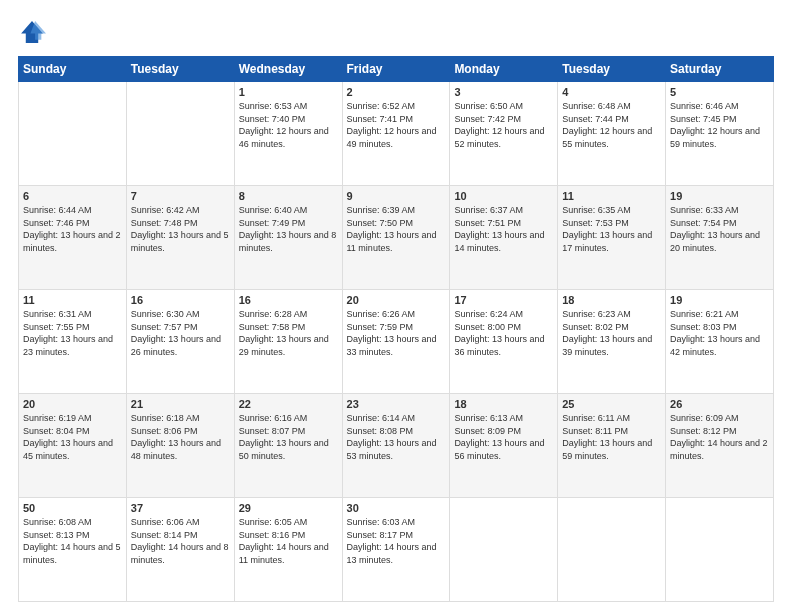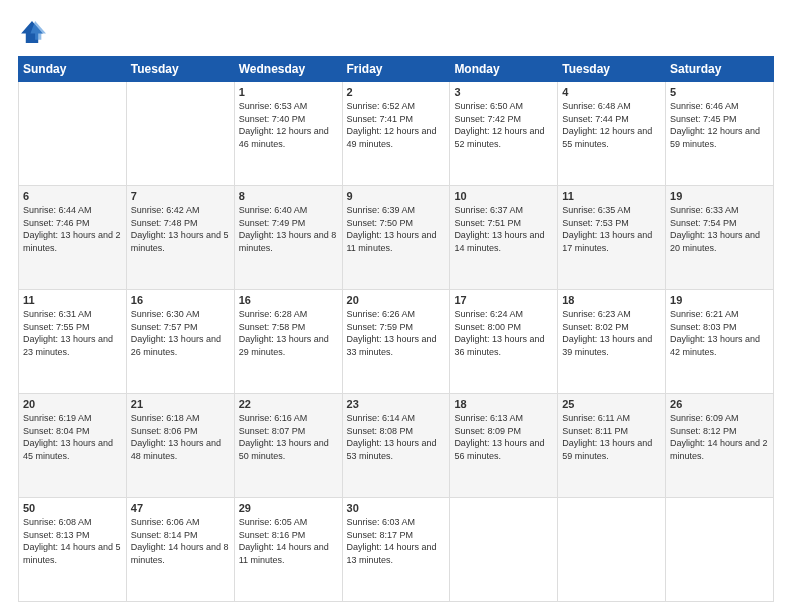--- a/index.html
+++ b/index.html
@@ -249,21 +249,21 @@
             <span class="day-num">26</span>
             <div class="day-info">Sunrise: 6:09 AM<br>Sunset: 8:12 PM<br>Daylight: 14 hours and 2 minutes.</div>
           </td>
         </tr>
         <tr>
           <td>
             <span class="day-num">50</span>
             <div class="day-info">Sunrise: 6:08 AM<br>Sunset: 8:13 PM<br>Daylight: 14 hours and 5 minutes.</div>
           </td>
           <td>
-            <span class="day-num">47</span>
+            <span class="day-num">37</span>
             <div class="day-info">Sunrise: 6:06 AM<br>Sunset: 8:14 PM<br>Daylight: 14 hours and 8 minutes.</div>
           </td>
           <td>
             <span class="day-num">29</span>
             <div class="day-info">Sunrise: 6:05 AM<br>Sunset: 8:16 PM<br>Daylight: 14 hours and 11 minutes.</div>
           </td>
           <td>
             <span class="day-num">30</span>
             <div class="day-info">Sunrise: 6:03 AM<br>Sunset: 8:17 PM<br>Daylight: 14 hours and 13 minutes.</div>
           </td>

